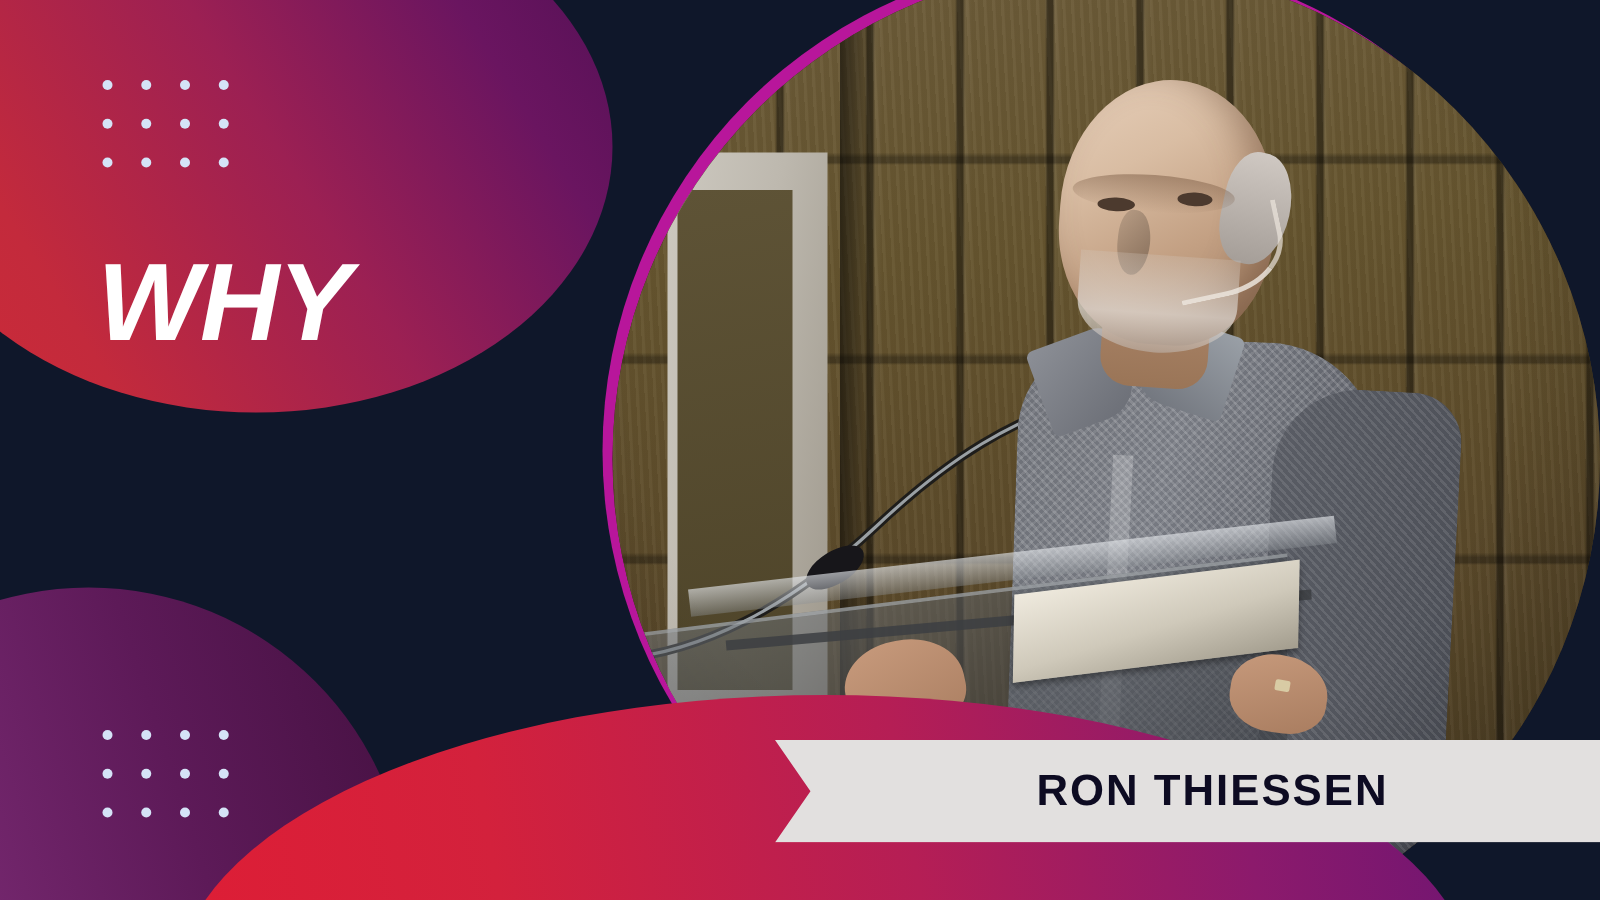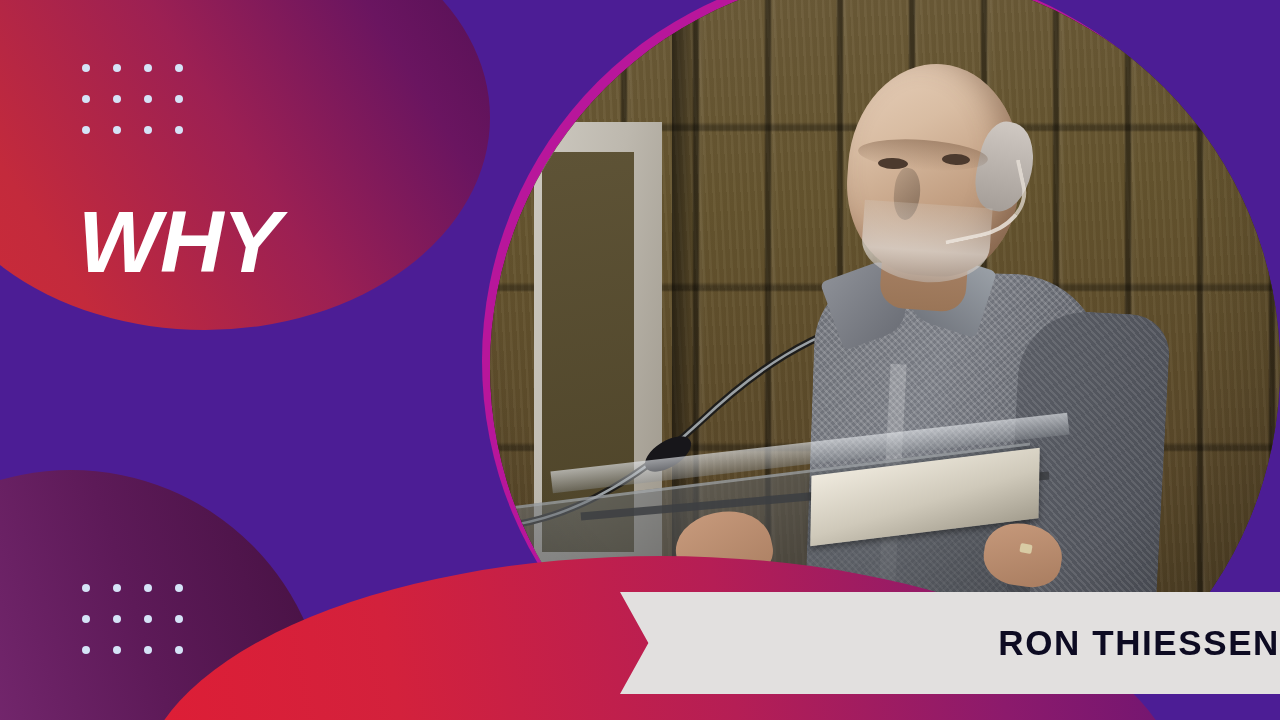--- a/index.html
+++ b/index.html
@@ -5,21 +5,21 @@
   html, body {
     margin: 0;
     padding: 0;
     background: #000;
   }
   #stage {
     position: relative;
     width: 1280px;
     height: 720px;
     overflow: hidden;
-    background: #4c1d95;
+    background: #0f172a;
     font-family: "Liberation Sans", sans-serif;
   }
 
   
   .shape-layer {
     position: absolute;
     inset: 0;
     overflow: hidden;
   }
 
@@ -393,26 +393,26 @@
     text-transform: uppercase;
   }
   .title .line { display: block; white-space: nowrap; }
 
   
   .name-banner {
     position: absolute;
     left: 620px;
     top: 592px;
     width: 660px;
-    height: 102px;
+    height: 82px;
     background: #e2e0df;
     clip-path: polygon(0 0, 100% 0, 100% 100%, 0 100%, 4.3% 50%);
     display: flex;
     align-items: center;
-    justify-content: flex-end;
+    justify-content: center;
     padding-left: 40px;
     box-sizing: border-box;
   }
   .name-banner .name-text {
     color: #0d0b22;
     font-size: 35px;
     font-weight: 700;
     letter-spacing: 1.6px;
     text-transform: uppercase;
     white-space: nowrap;

